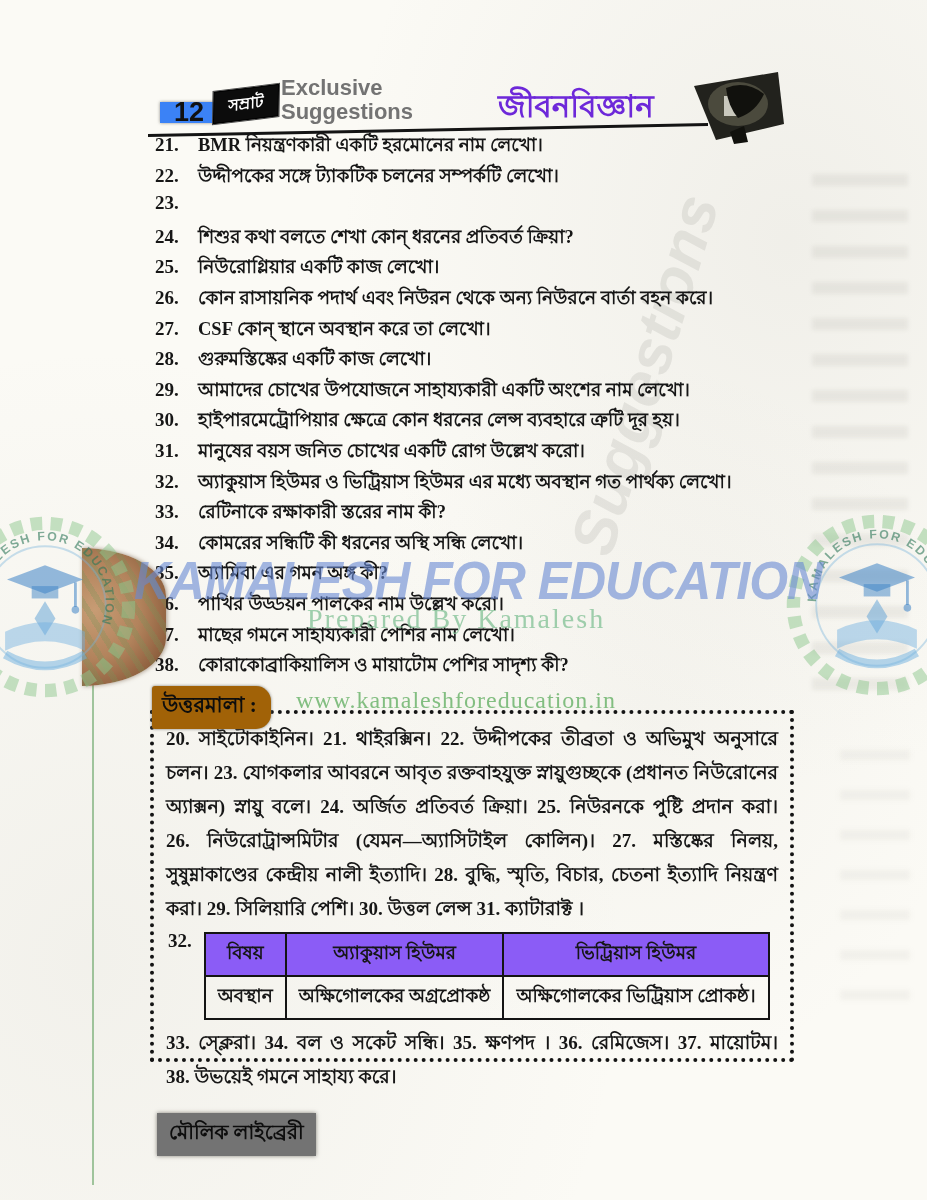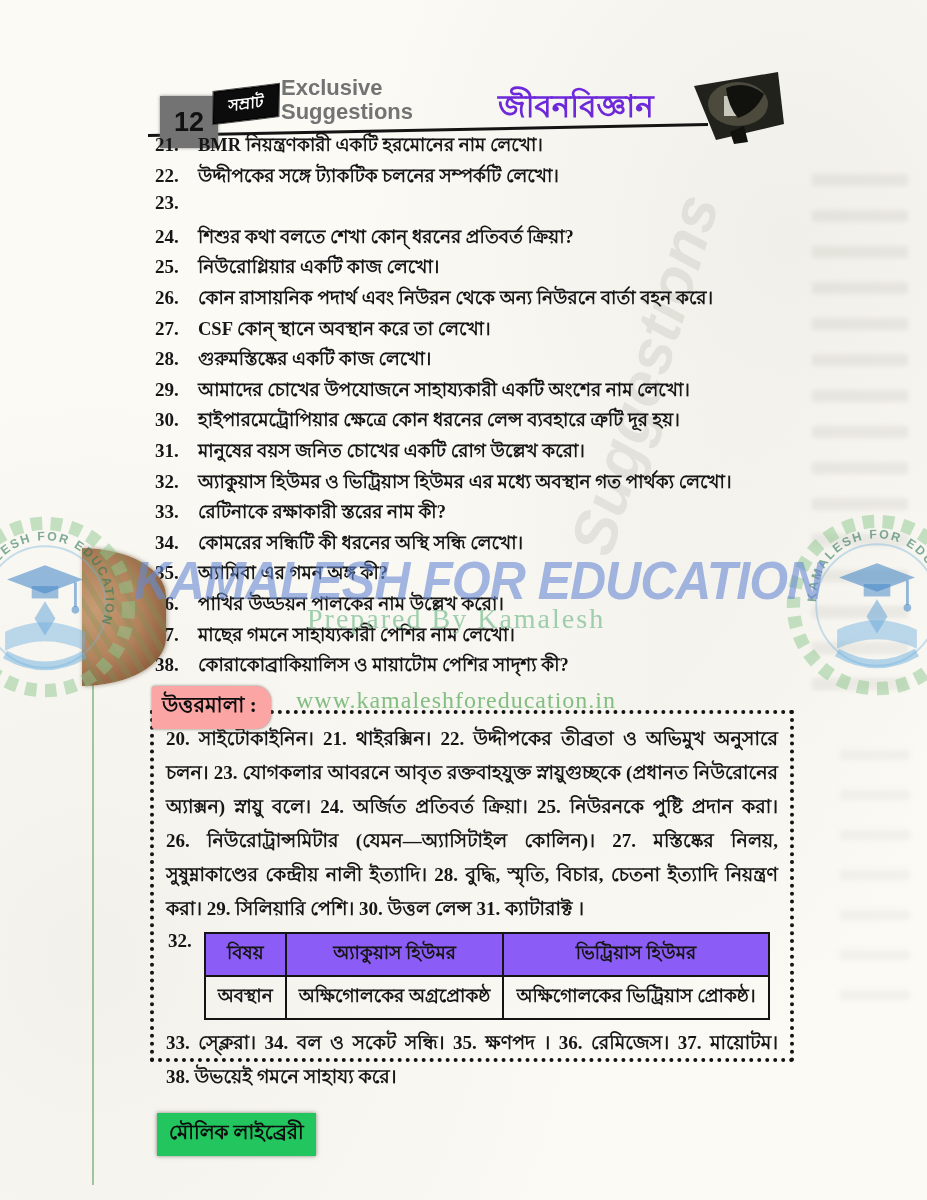--- a/index.html
+++ b/index.html
@@ -9,21 +9,21 @@
       radial-gradient(ellipse at 85% 20%, rgba(190,188,178,.18), transparent 40%),
       radial-gradient(ellipse at 10% 80%, rgba(190,188,178,.15), transparent 45%),
       radial-gradient(ellipse at 70% 60%, rgba(200,198,188,.12), transparent 35%),
       #fbfaf5;
     font-family:"Liberation Serif", serif;
     color:#161616;
   }
   .abs{position:absolute;}
   
   .page-num{
-    left:160px;top:96px;width:58px;height:52px;background:#737373;
+    left:160px;top:102px;width:58px;height:21px;background:#3b82f6;
     display:flex;align-items:center;justify-content:center;
     font:bold 27px "Liberation Sans", sans-serif;color:#111;
     box-shadow:0 0 3px rgba(120,118,110,.8);z-index:2;
   }
   .brand-banner{
     left:213px;top:88px;width:64px;height:30px;background:#0c0c0c;
     transform:rotate(-7deg) skewX(-8deg);
     display:flex;align-items:center;justify-content:center;
     color:#fff;font:bold 16px "Liberation Sans", sans-serif;
     border:1px solid #000;outline:1px solid #444;z-index:3;
@@ -39,21 +39,21 @@
   .corner-logo{left:686px;top:70px;z-index:2;}
   
   .questions{
     left:155px;top:131px;width:660px;z-index:2;
   }
   .q-row{display:flex;gap:9px;height:30.6px;align-items:baseline;}
   .q-no{font:bold 19px "Liberation Serif", serif;min-width:34px;}
   .q-text{font-weight:bold;font-size:18.5px;white-space:nowrap;}
   
   .answers-label{
-    left:152px;top:686px;background:#fca5a5;padding:3px 14px 5px 10px;
+    left:152px;top:686px;background:#a16207;padding:3px 14px 5px 10px;
     font-weight:bold;font-size:21px;color:#0d0d0d;
     border-radius:3px 15px 15px 3px;
     box-shadow:0 0 3px rgba(110,108,100,.9);z-index:4;
   }
   .answers-box{
     left:150px;top:710px;width:644px;height:352px;
     border:4px dotted #141414;padding:8px 12px 6px 12px;box-sizing:border-box;
     z-index:2;
   }
   .ans-flow{font-weight:bold;font-size:19px;line-height:34px;text-align:justify;}
@@ -61,21 +61,21 @@
   .t32{display:flex;gap:12px;margin:4px 0 6px 2px;align-items:flex-start;}
   .t32 .ans-no{font-size:19px;}
   table.cmp{border-collapse:collapse;margin-top:2px;}
   table.cmp th, table.cmp td{
     border:2.5px solid #141414;font-weight:bold;font-size:18.5px;
     padding:5px 12px;text-align:center;
   }
   table.cmp th{background:#8b5cf6;}
   
   .footer-stamp{
-    left:157px;top:1113px;background:#22c55e;padding:4px 12px 6px 12px;
+    left:157px;top:1113px;background:#737373;padding:4px 12px 6px 12px;
     font-weight:bold;font-size:20px;color:#0d0d0d;
     box-shadow:0 0 4px rgba(120,118,110,.9);z-index:2;
   }
   
   .wm-main{
     left:134px;top:549px;width:662px;white-space:nowrap;overflow:visible;
     font:italic bold 50px "Liberation Sans", sans-serif;letter-spacing:-1px;
     color:rgba(104,136,212,.60);transform:scaleY(1.08);transform-origin:left top;
     z-index:5;pointer-events:none;
   }

